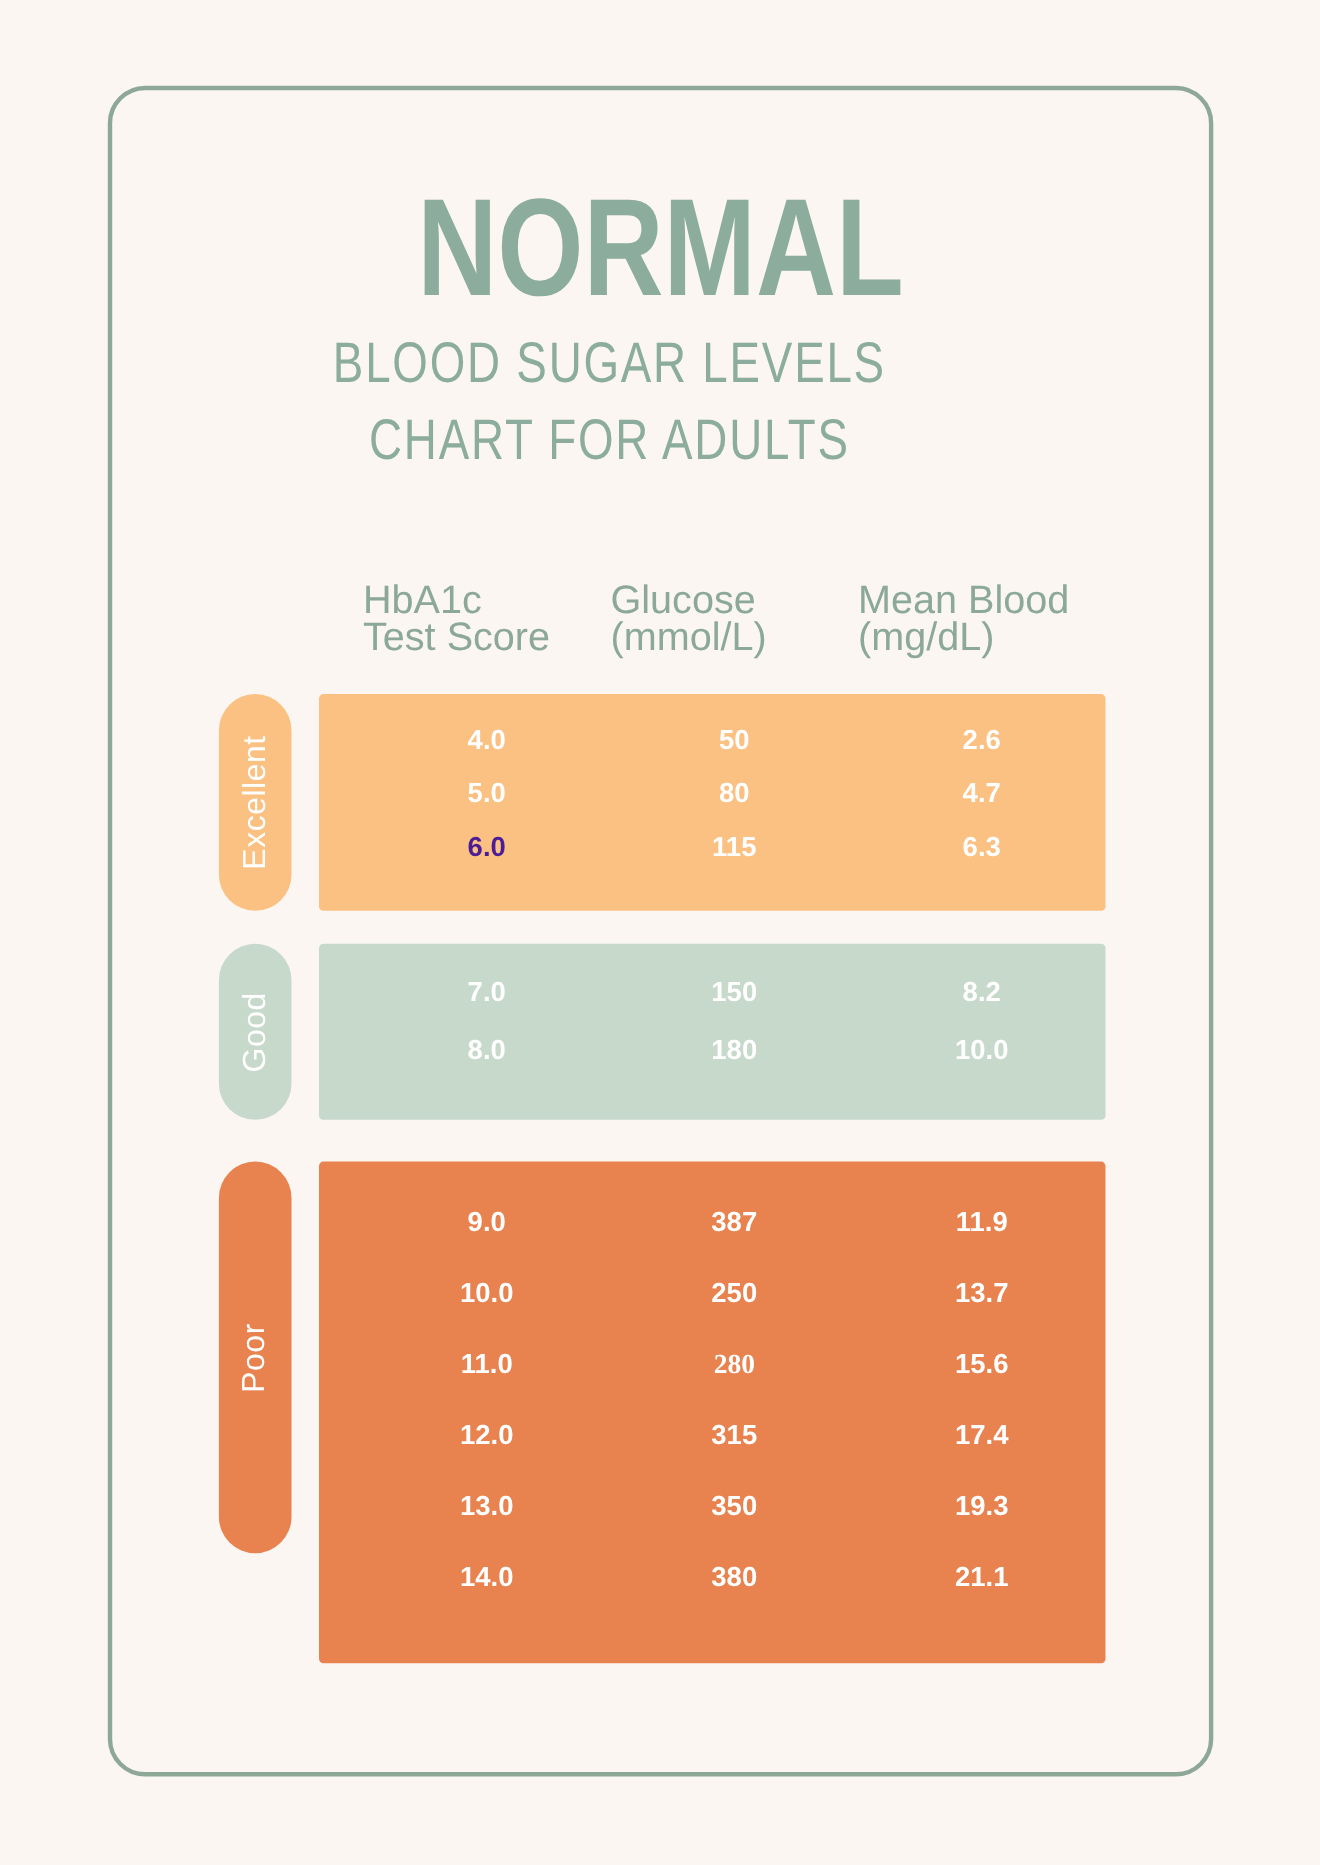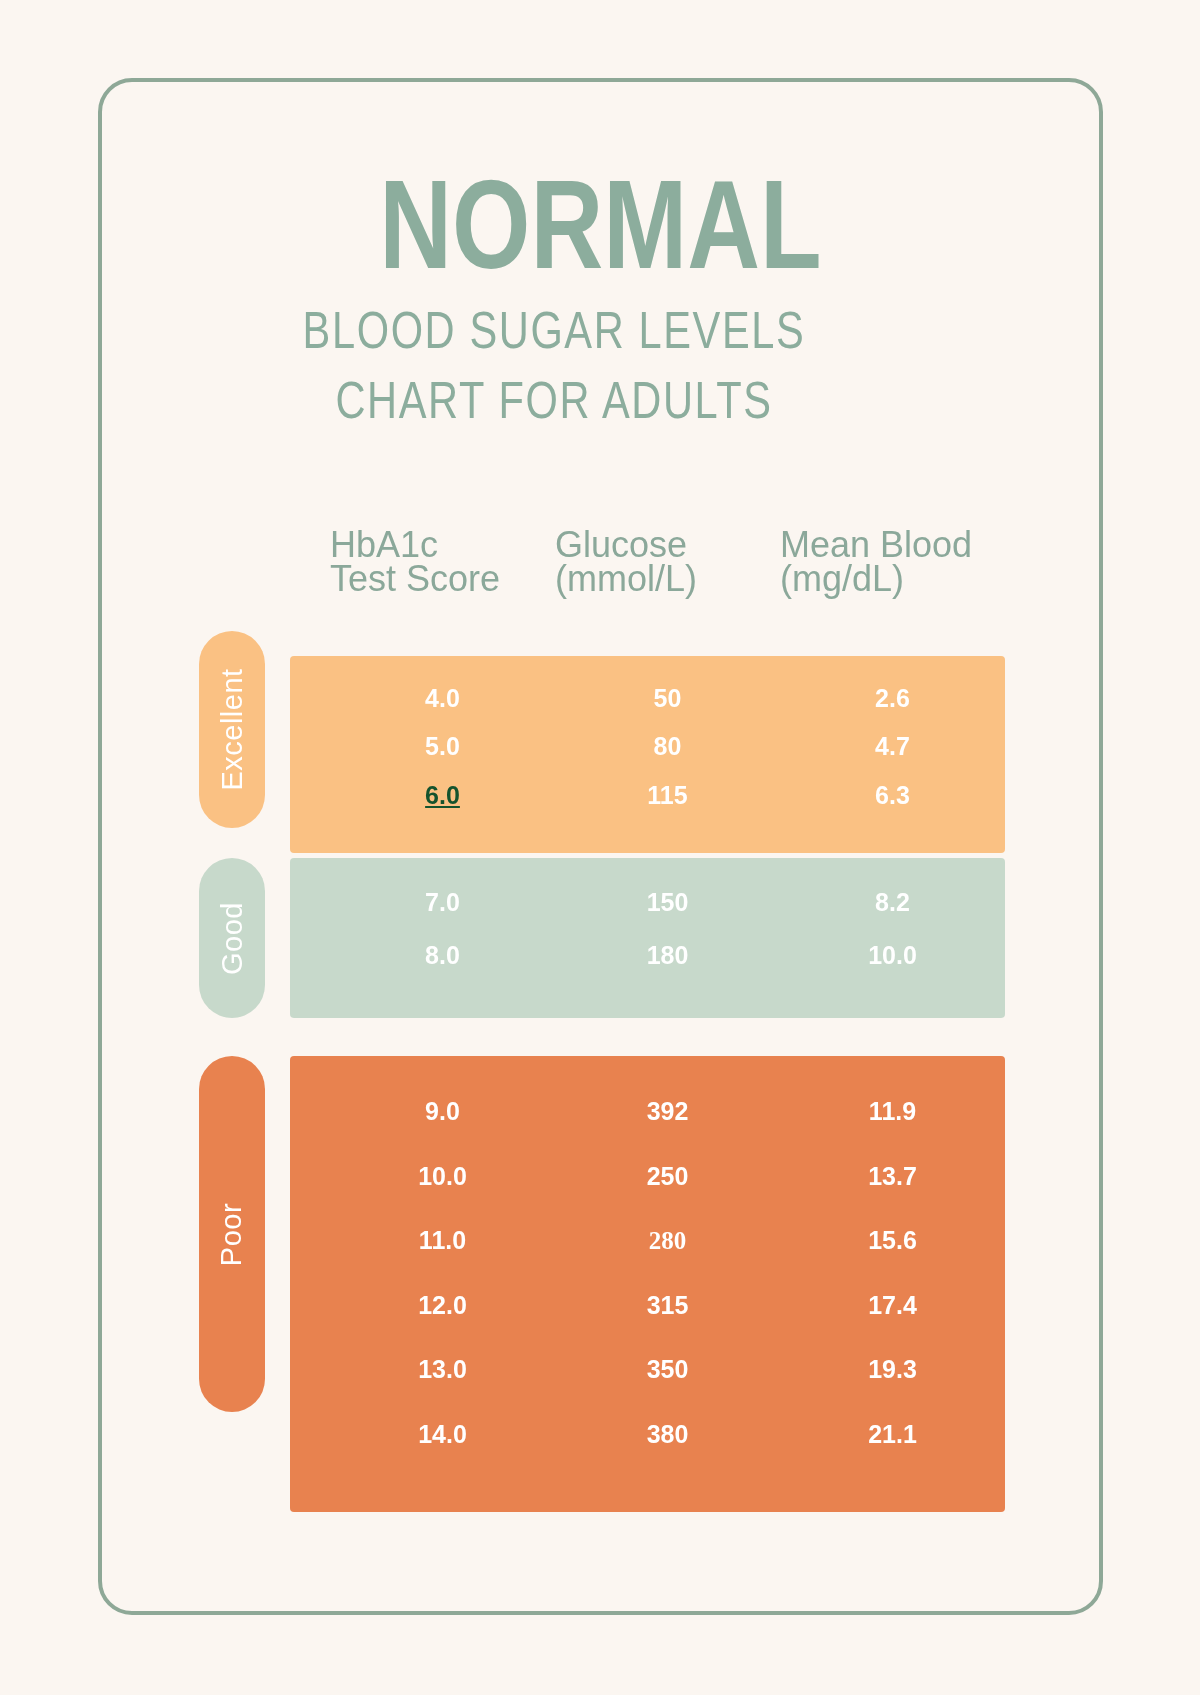--- a/index.html
+++ b/index.html
@@ -86,33 +86,33 @@
     </div>
     <div class="header-cell" style="color: rgb(139, 168, 154);">
       <div>Mean Blood</div>
       <div>(mg/dL)</div>
     </div>
   </div>
 
   <div class="pill pill-excellent" style="background-color: rgb(250, 193, 131);">
     <span>Excellent</span>
   </div>
-  <div class="section-block sec-excellent" style="background-color: rgb(250, 193, 131); margin-top: 25px;">
+  <div class="section-block sec-excellent" style="background-color: rgb(250, 193, 131);">
       <div class="row">
         <span class="cell" style="color: rgb(255, 255, 255);">4.0</span>
         <span class="cell" style="color: rgb(255, 255, 255);">50</span>
         <span class="cell" style="color: rgb(255, 255, 255);">2.6</span>
       </div>
       <div class="row">
         <span class="cell" style="color: rgb(255, 255, 255);">5.0</span>
         <span class="cell" style="color: rgb(255, 255, 255);">80</span>
         <span class="cell" style="color: rgb(255, 255, 255);">4.7</span>
       </div>
       <div class="row">
-        <span class="cell" style="color: #14532d; text-decoration: underline;">6.0</span>
+        <span class="cell" style="color: #4c1d95;">6.0</span>
         <span class="cell" style="color: rgb(255, 255, 255);">115</span>
         <span class="cell" style="color: rgb(255, 255, 255);">6.3</span>
       </div>
     </div>
 
   <div class="pill pill-good" style="background-color: rgb(199, 217, 203);">
     <span>Good</span>
   </div>
   <div class="section-block sec-good" style="background-color: rgb(199, 217, 203);">
       <div class="row">
@@ -126,21 +126,21 @@
         <span class="cell" style="color: rgb(255, 255, 255);">10.0</span>
       </div>
     </div>
 
   <div class="pill pill-poor" style="background-color: rgb(232, 130, 79);">
     <span>Poor</span>
   </div>
   <div class="section-block sec-poor" style="background-color: rgb(232, 130, 79);">
       <div class="row">
         <span class="cell" style="color: rgb(255, 255, 255);">9.0</span>
-        <span class="cell" style="color: rgb(255, 255, 255);">392</span>
+        <span class="cell" style="color: rgb(255, 255, 255);">387</span>
         <span class="cell" style="color: rgb(255, 255, 255);">11.9</span>
       </div>
       <div class="row">
         <span class="cell" style="color: rgb(255, 255, 255);">10.0</span>
         <span class="cell" style="color: rgb(255, 255, 255);">250</span>
         <span class="cell" style="color: rgb(255, 255, 255);">13.7</span>
       </div>
       <div class="row">
         <span class="cell" style="color: rgb(255, 255, 255);">11.0</span>
         <span class="cell" style="color: rgb(255, 255, 255); font-family: Liberation Serif, serif;">280</span>

